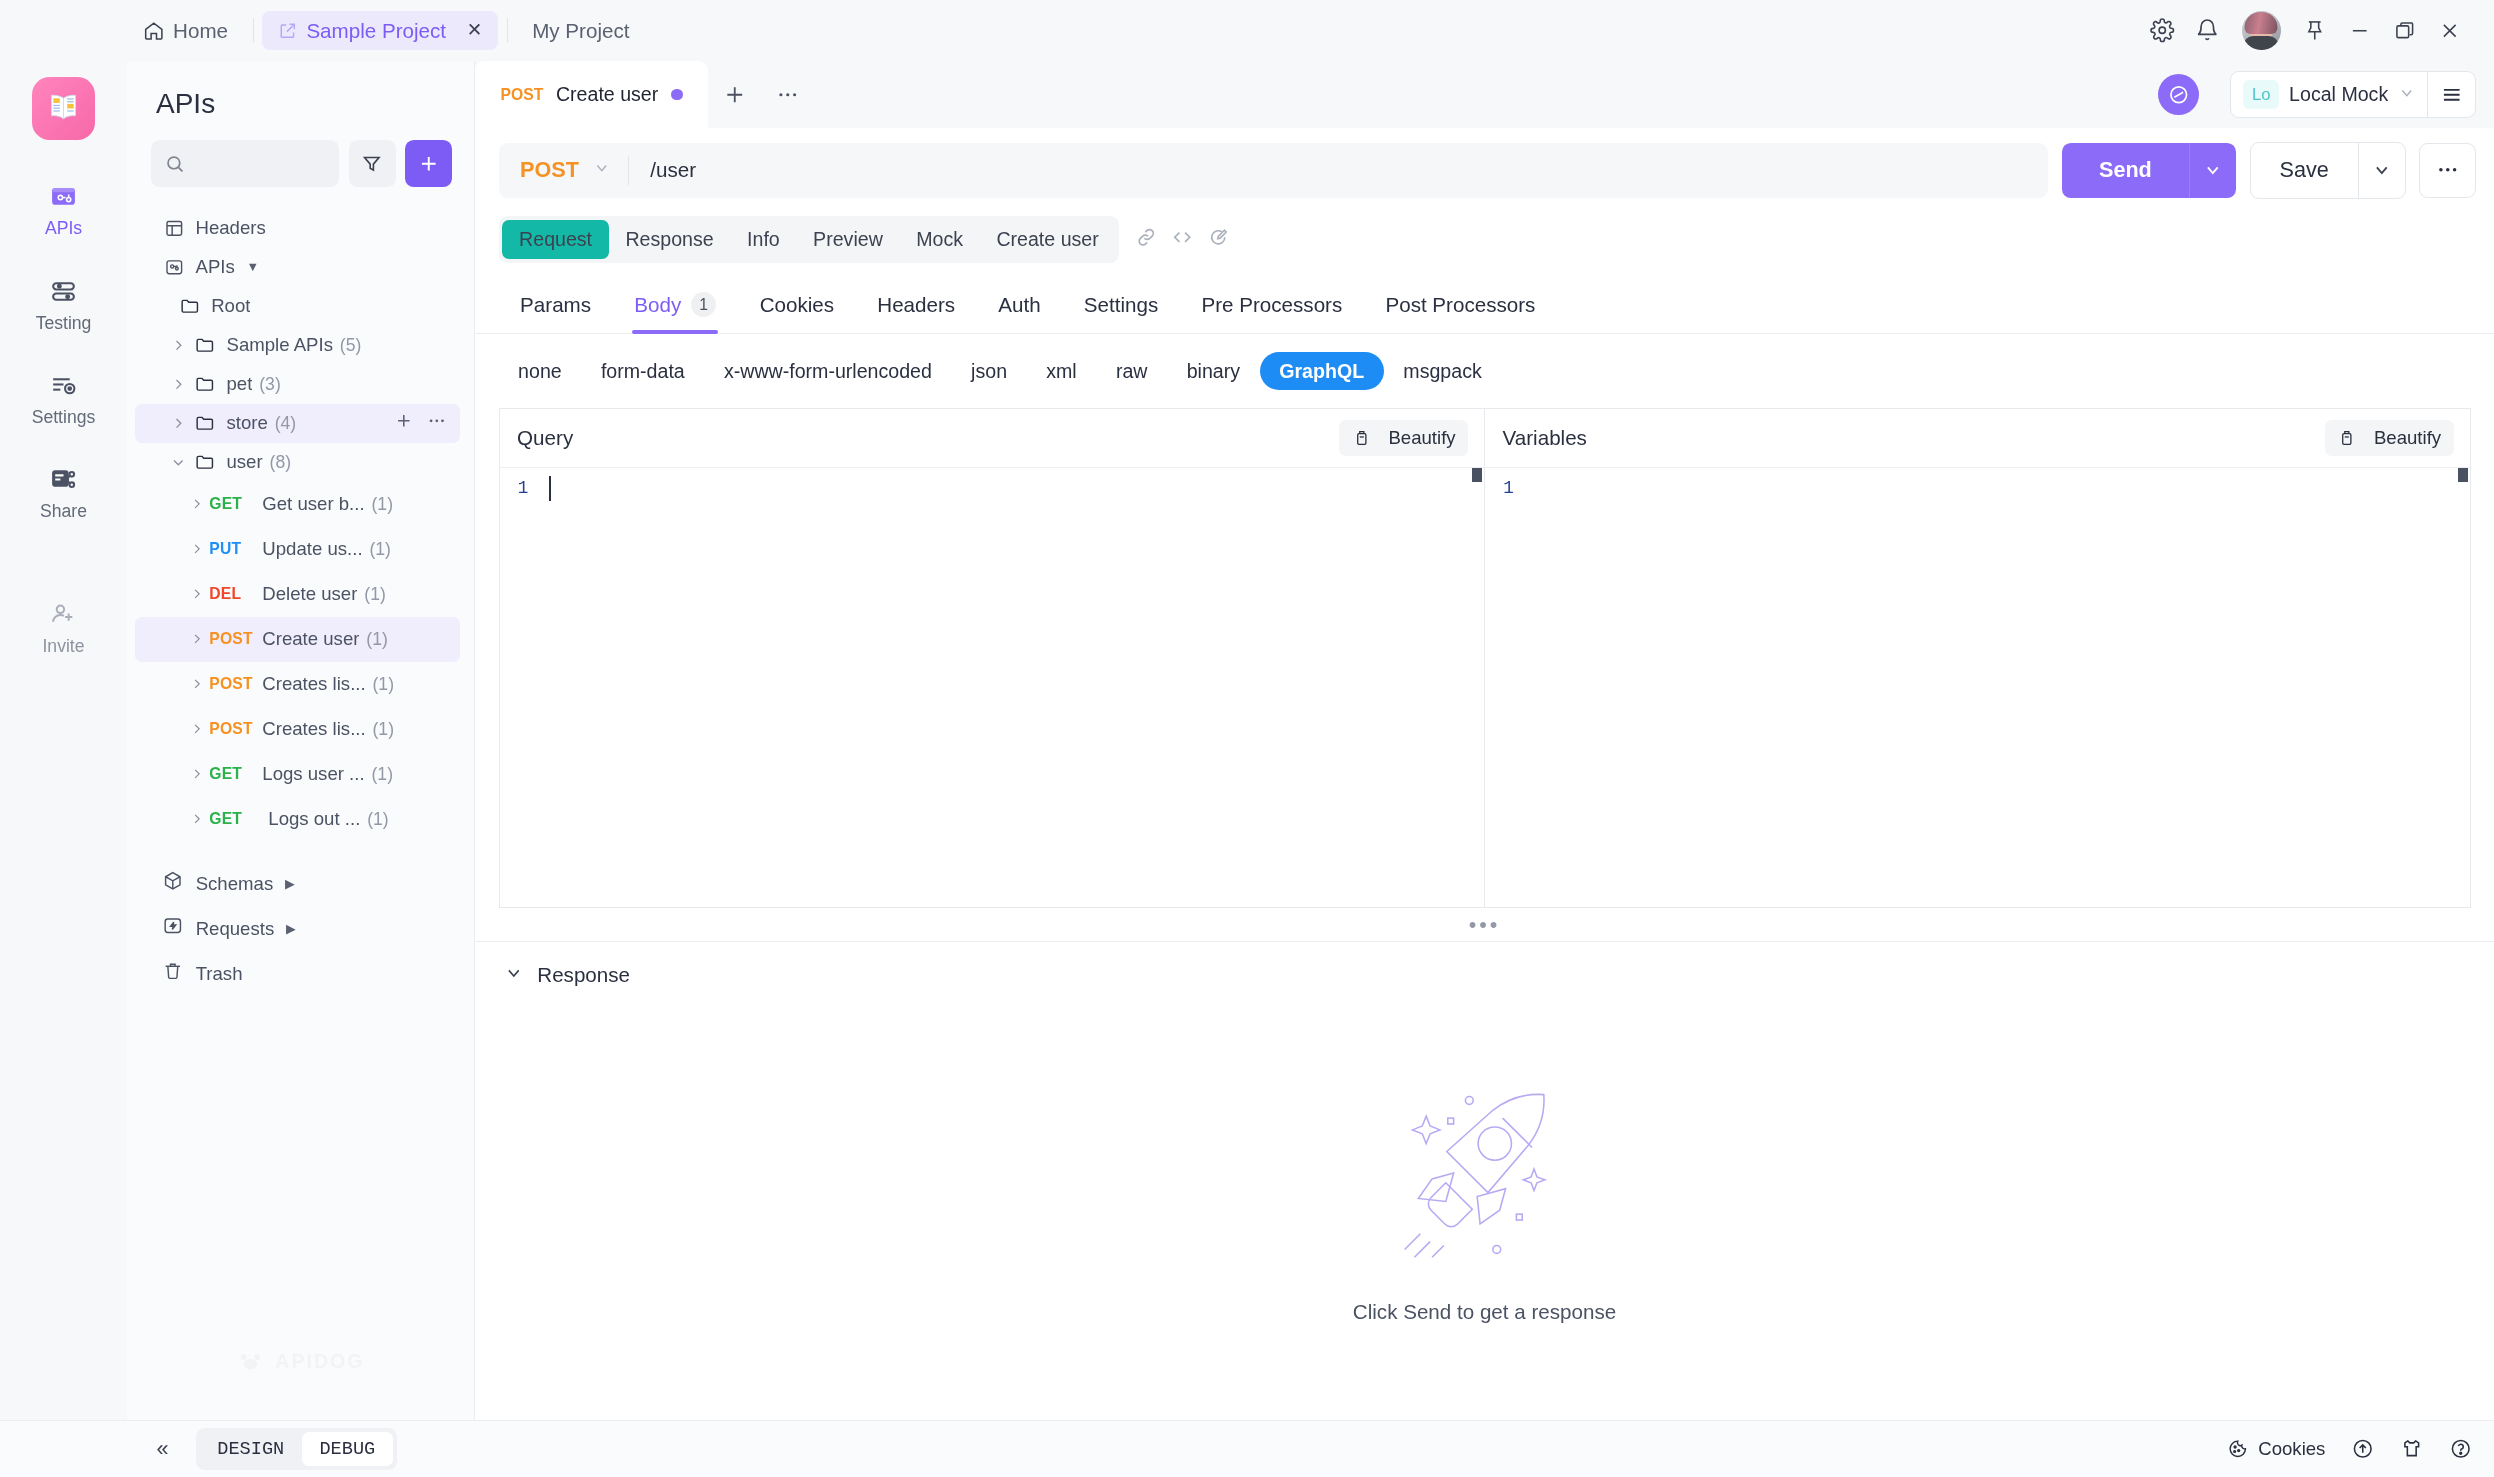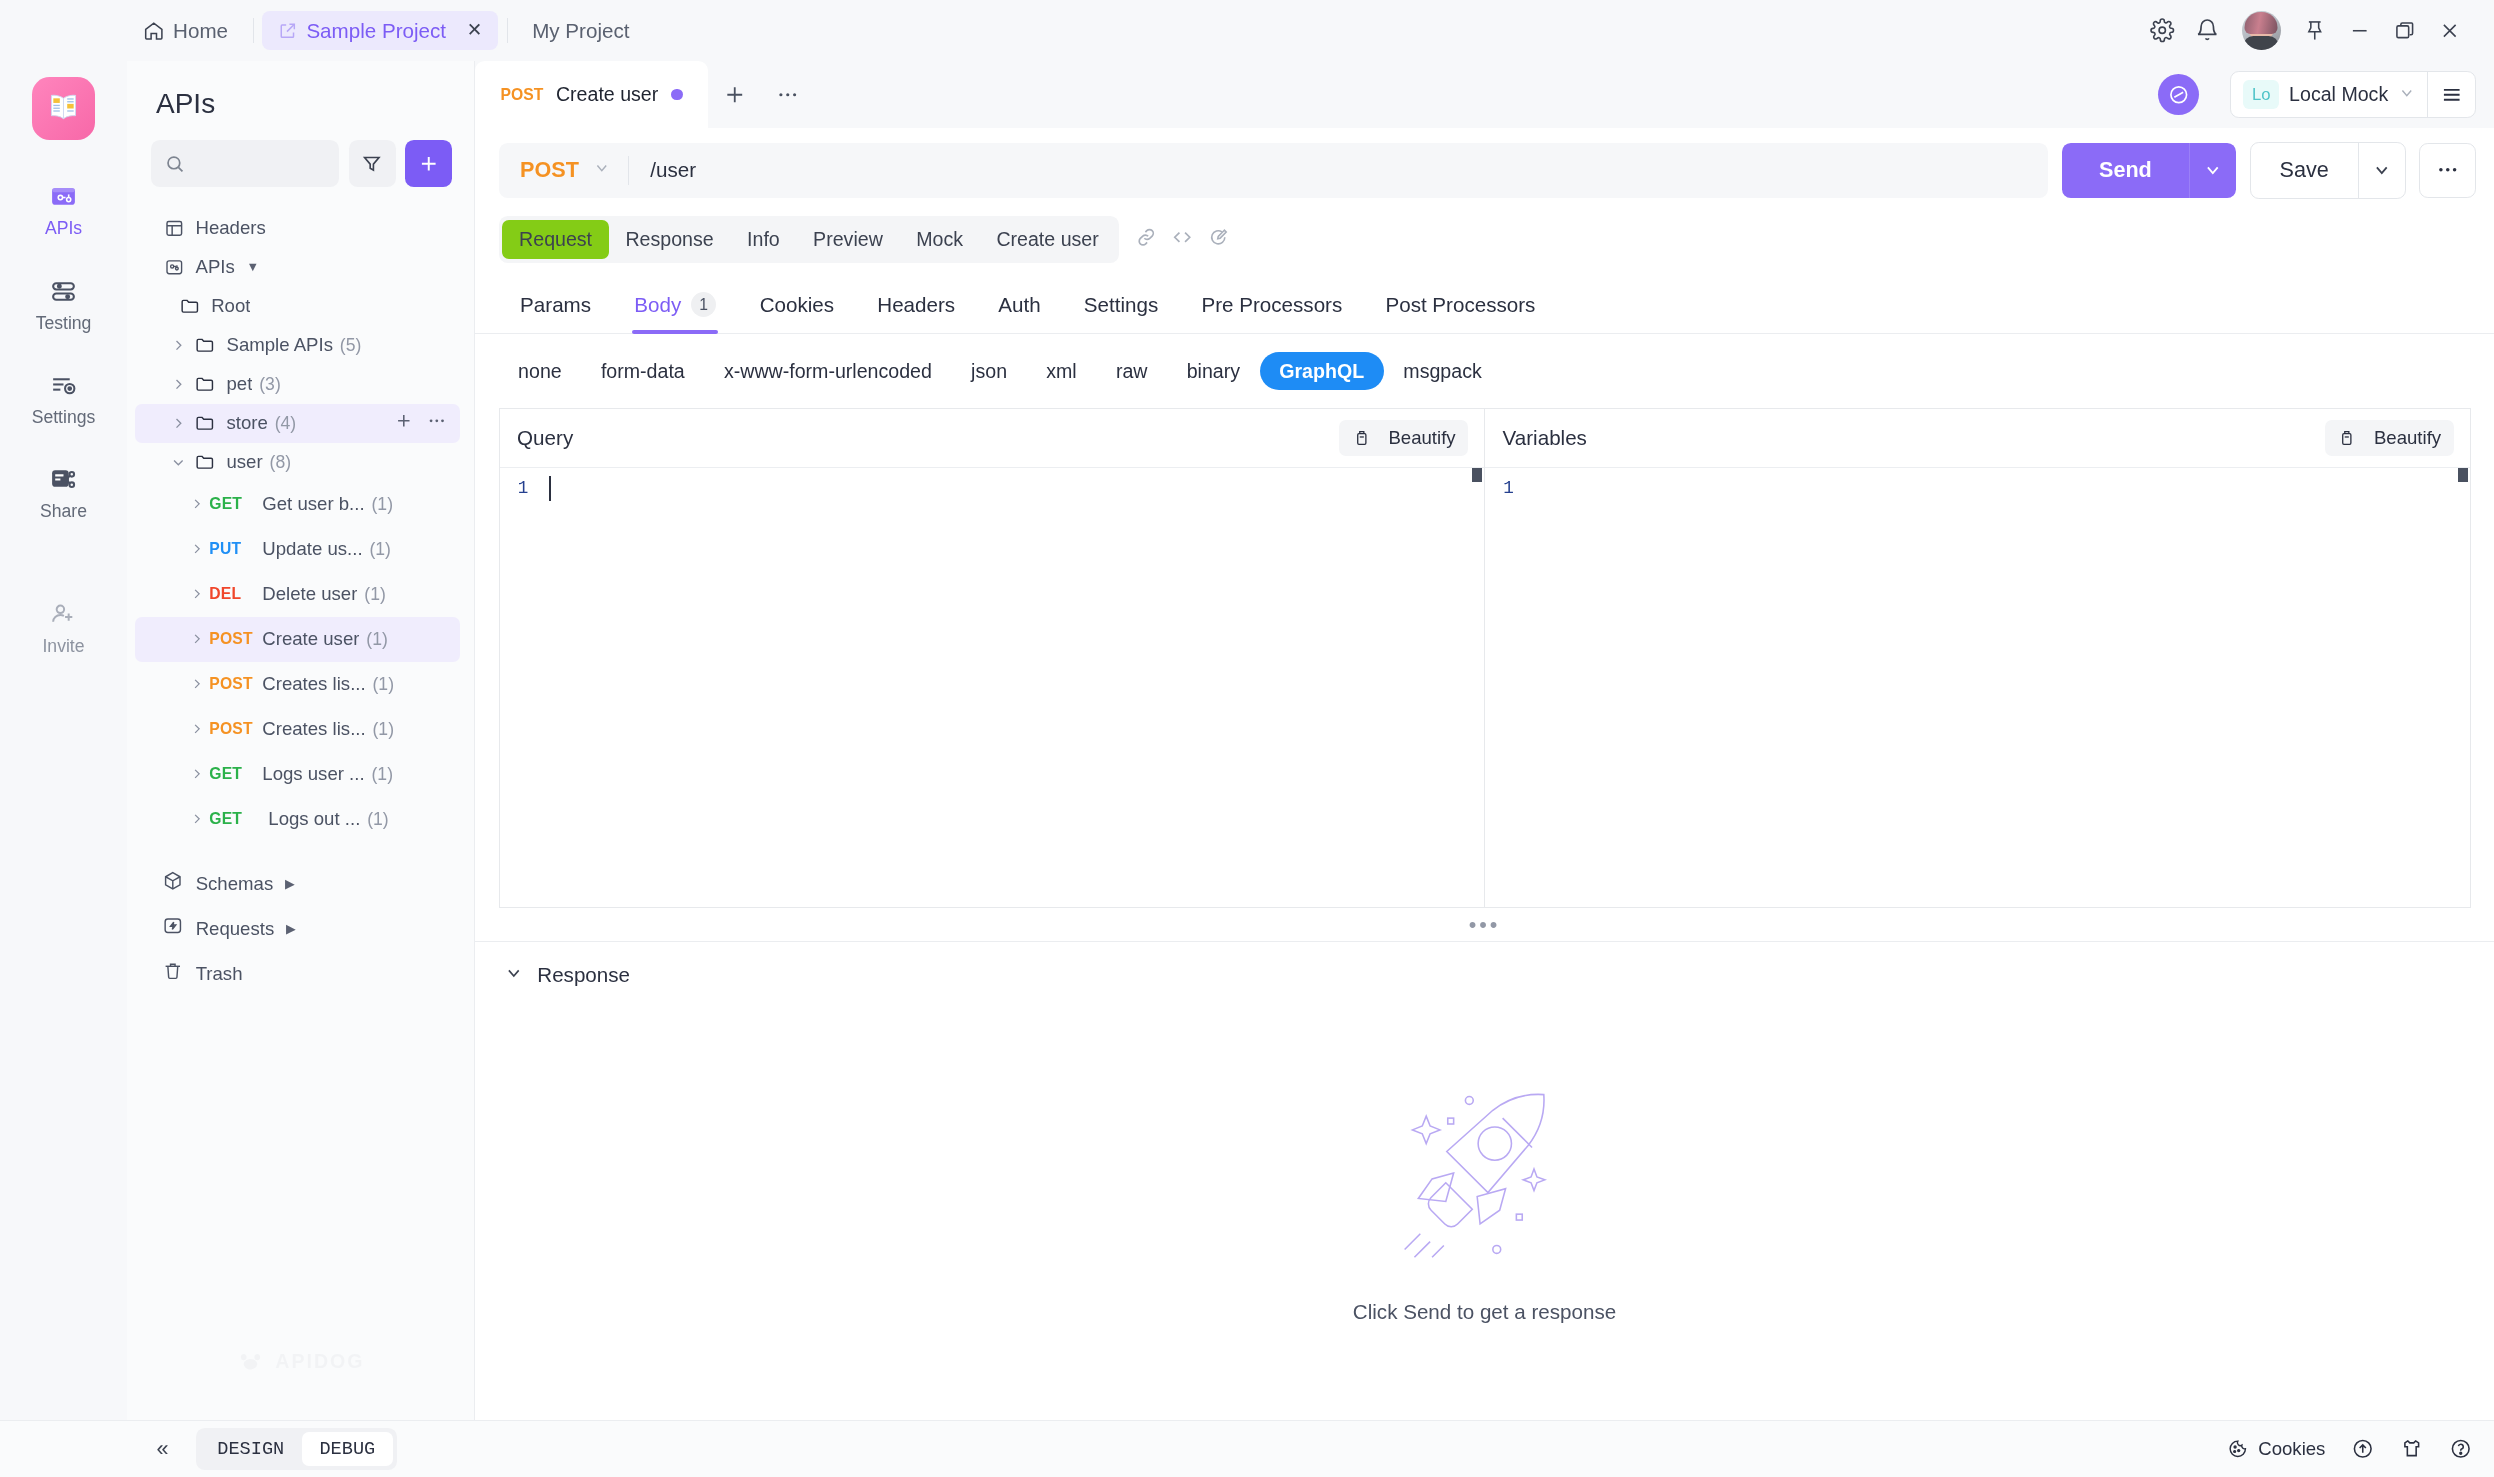--- a/index.html
+++ b/index.html
@@ -182,21 +182,21 @@
   .savebtn { font-size: 21.6px; color: #2b3040; padding: 0 29px; height: 55px; display: flex; align-items: center; }
   .savecar { width: 47px; height: 55px; display: flex; align-items: center; justify-content: center;
              border-left: 1px solid #e3e6ea; color: #3c4250; }
   .dots-btn { width: 57px; height: 55px; border: 1px solid #e3e6ea; border-radius: 8.8px;
               display: flex; align-items: center; justify-content: center; cursor: pointer; color: #3c4250; }
 
   .rrtabs { height: 55px; flex: 0 0 55px; display: flex; align-items: center; padding-left: 23.5px; gap: 0; }
   .rrwrap { background: #f4f5f7; border-radius: 8.8px; display: flex; align-items: center; padding: 3.9px; height: 47px; }
   .rrtab { font-size: 19.6px; color: #3c4250; padding: 0 16.7px; height: 39px;
            display: flex; align-items: center; border-radius: 6.9px; cursor: pointer; }
-  .rrtab.active { background: #84cc16; font-weight: 400; }
+  .rrtab.active { background: #14b8a6; font-weight: 400; }
   .rrtab.name { background: transparent; }
   .rr-icons { display: flex; align-items: center; gap: 13.7px; margin-left: 15.7px; color: #aab0bb; }
 
   .ptabs { height: 67px; flex: 0 0 67px; display: flex; align-items: flex-end; padding: 0 23.5px;
            border-bottom: 1px solid #ebedf0; gap: 0; }
   .ptab { font-size: 20.6px; color: #2b3040; padding: 0 21.6px 15.7px; cursor: pointer; position: relative;
           display: flex; align-items: center; gap: 9.8px; }
   .ptab.active { color: #7c5cf5; }
   .ptab.active::after { content: ""; position: absolute; left: 19.6px; right: 19.6px; bottom: -1px;
                         height: 3.9px; background: #8b6bf7; border-radius: 2px; }

